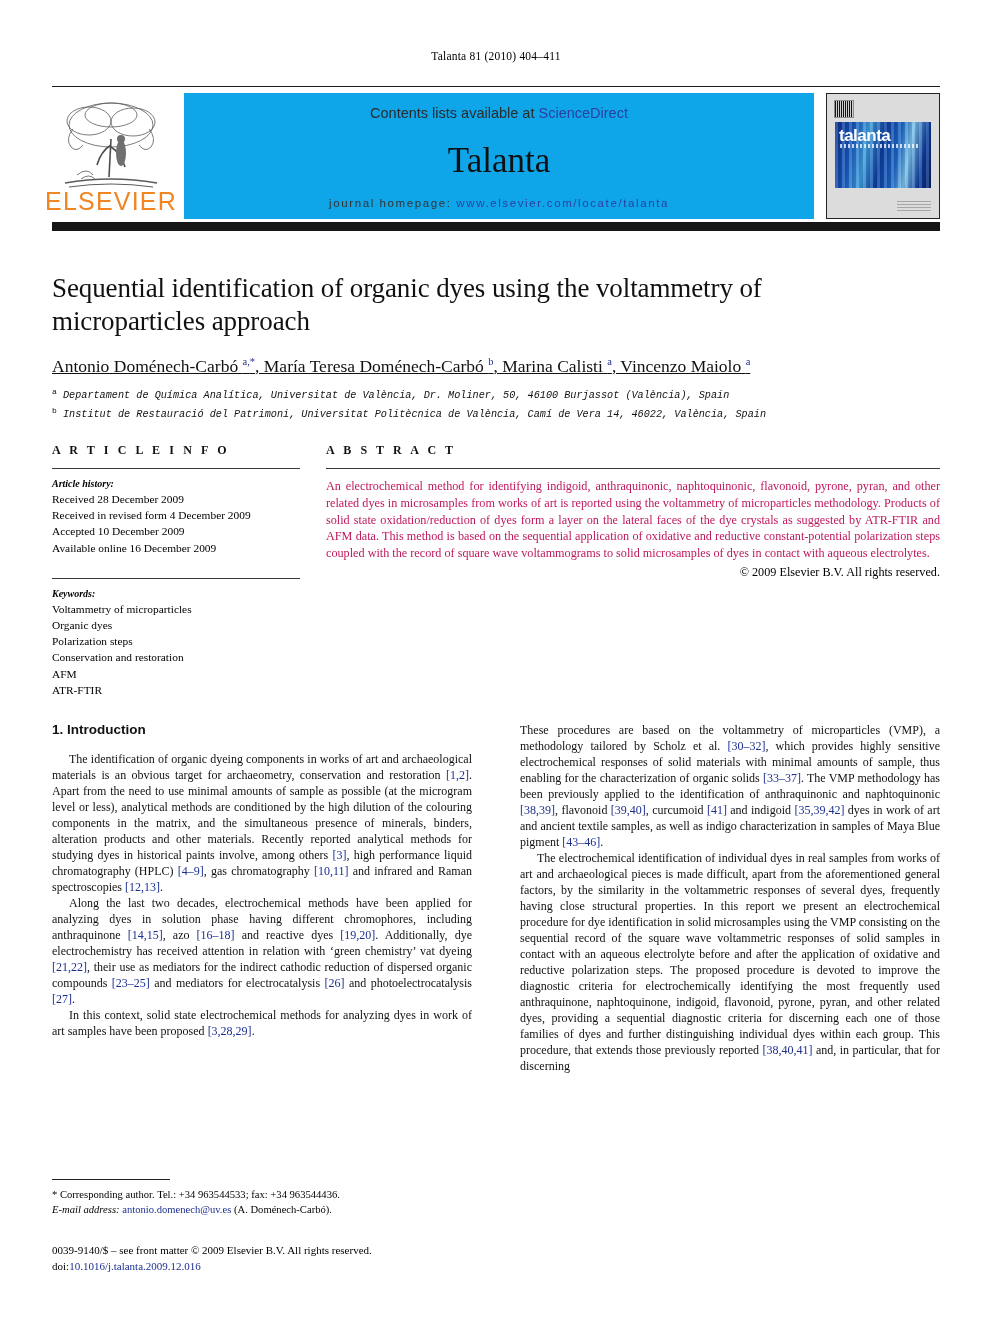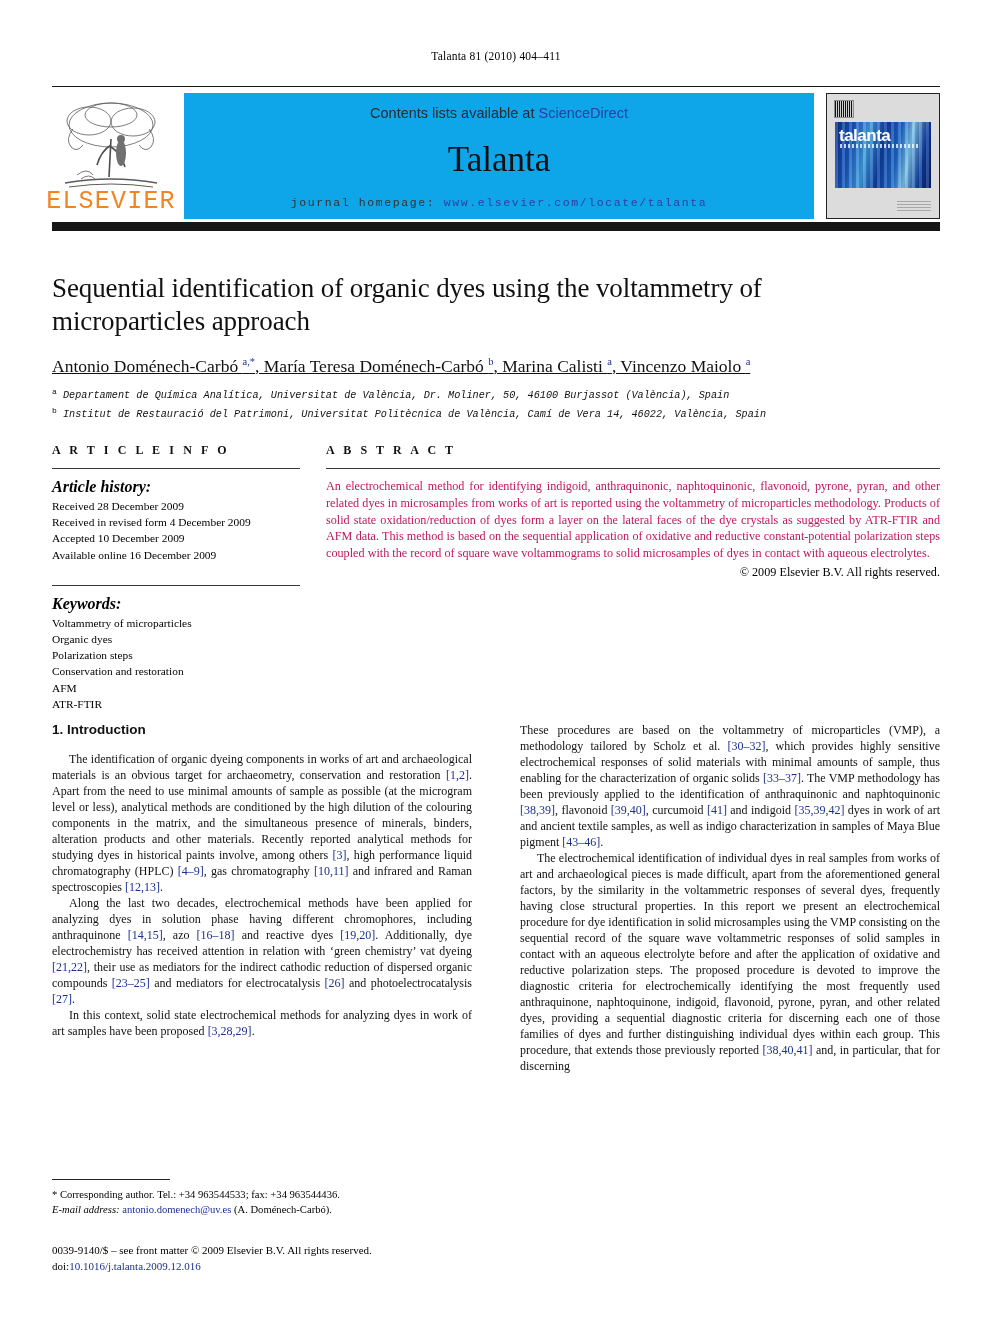--- a/index.html
+++ b/index.html
@@ -52,21 +52,21 @@
     width: 118px;
     flex: 0 0 118px;
     display: flex;
     flex-direction: column;
     align-items: center;
     justify-content: flex-start;
     padding-top: 2px;
   }
   .elsevier-tree { width: 104px; height: 96px; }
   .elsevier-word {
-    font-family: Liberation Mono, monospace;
+    font-family: Liberation Sans, sans-serif;
     color: #F08521;
     font-size: 25px;
     letter-spacing: 1.2px;
     line-height: 1;
     margin-top: -2px;
   }
   .center-cell {
     flex: 1 1 auto;
     background: #0ea5e9;
     margin: 0 12px 0 14px;
@@ -85,21 +85,21 @@
     color: #2b3fa0;
   }
   .journal-title {
     font-family: "Liberation Serif", serif;
     font-size: 35px;
     color: #111;
     line-height: 1;
     margin: 4px 0 2px 0;
   }
   .homepage-line {
-    font-family: Liberation Mono, monospace;
+    font-family: Liberation Sans, sans-serif;
     font-size: 11.5px;
     letter-spacing: 1.6px;
     color: #333;
   }
   .homepage-line .url { color: #2b3fa0; }
   .cover-cell {
     width: 112px;
     flex: 0 0 112px;
     border: 1.4px solid #222;
     background: #dcdcdc;
@@ -211,21 +211,21 @@
     color: #111;
     margin-bottom: 10px;
   }
   .thin-rule {
     border-top: 1px solid #3a3a3a;
     margin-bottom: 9px;
   }
   .info-sub {
     font-style: italic;
     font-weight: bold;
-    font-size: 16px;
+    font-size: 10px;
     margin: 0 0 2px 0;
   }
   .info-line {
     font-size: 11.4px;
     line-height: 1.42;
   }
   .kw-block { margin-top: 22px; }
   .abstract-text {
     font-size: 12.2px;
     line-height: 1.38;

